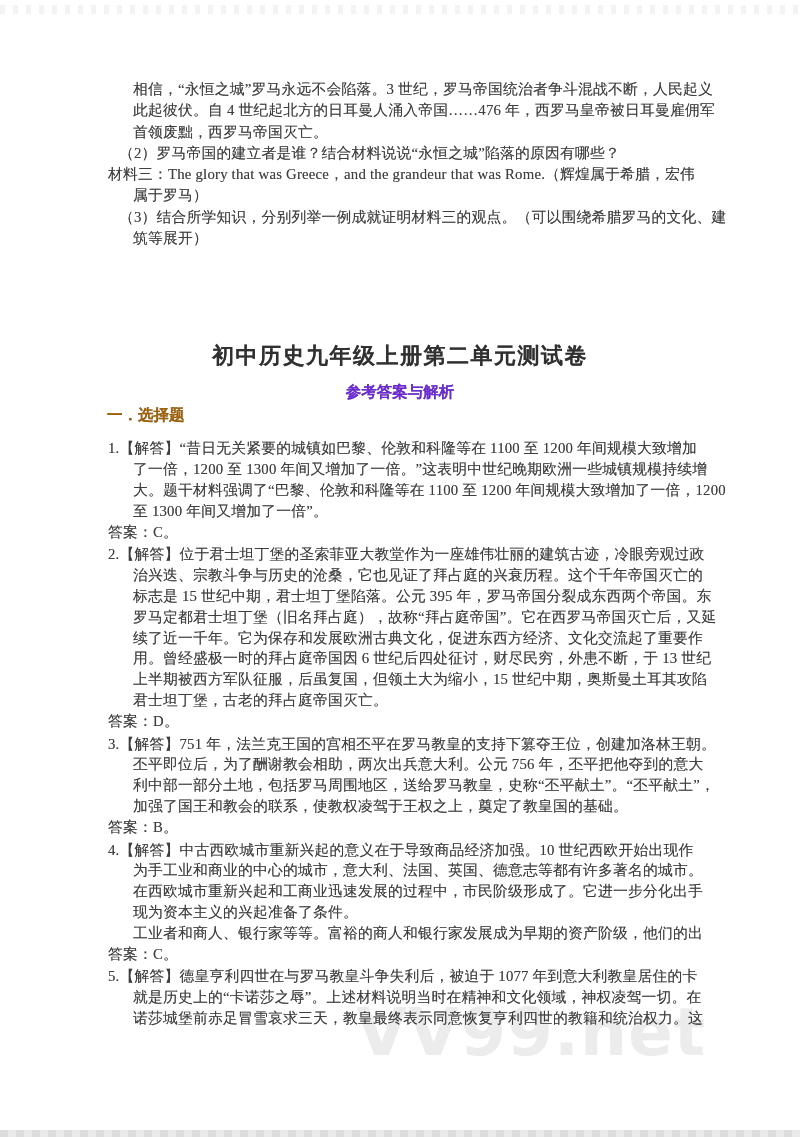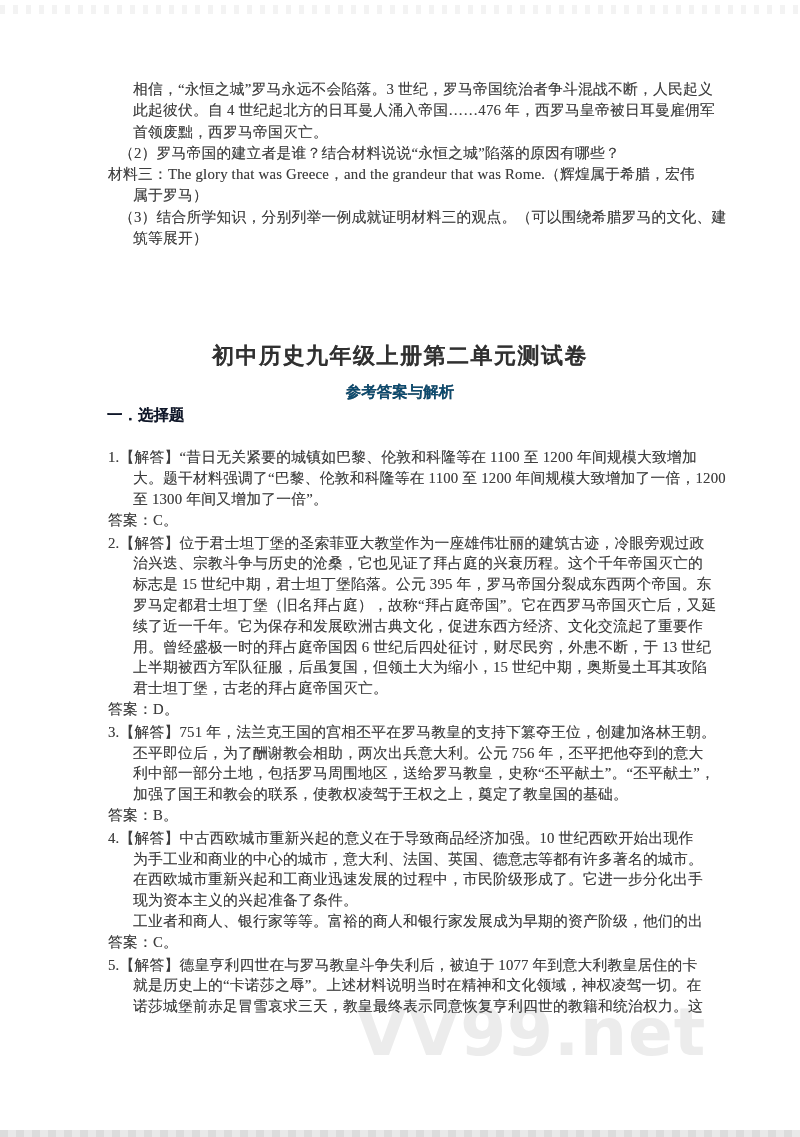--- a/index.html
+++ b/index.html
@@ -47,30 +47,30 @@
     text-align:center;
     font-size:22px;line-height:28px;
     font-weight:bold;color:#303030;
     letter-spacing:1.5px;
     text-shadow:0 0 .6px rgba(48,48,48,.6);
   }
   .subtitle{
     margin:11px 0 0 0;
     text-align:center;
     font-size:15.5px;line-height:21px;
-    font-weight:bold;color:#0c4a6e;
+    font-weight:bold;color:#6d28d9;
     text-shadow:0 0 .5px rgba(51,51,51,.6);
   }
   .section-heading{
     margin:2px 0 0 107px;
     font-size:15.5px;line-height:21px;
-    font-weight:bold;color:#0f172a;
+    font-weight:bold;color:#a16207;
     text-shadow:0 0 .5px rgba(51,51,51,.6);
   }
-  .items{margin-top:22px;}
+  .items{margin-top:13px;}
   .item{margin-top:2px;}
 </style>
 </head>
 <body>
 
 <div class="page">
   <div class="edge-top"></div>
   <div class="watermark" style="color: rgb(236, 236, 236);">VV99.net</div>
   <div class="content">
     <div class="intro">
@@ -82,20 +82,21 @@
         <div class="tline ind-c">属于罗马）</div>
         <div class="tline ind-q">（3）结合所学知识，分别列举一例成就证明材料三的观点。（可以围绕希腊罗马的文化、建</div>
         <div class="tline ind-c">筑等展开）</div>
       </div>
     <div class="title">初中历史九年级上册第二单元测试卷</div>
     <div class="subtitle">参考答案与解析</div>
     <div class="section-heading">一．选择题</div>
     <div class="items">
         <div class="item">
           <div class="tline ind-m">1.【解答】“昔日无关紧要的城镇如巴黎、伦敦和科隆等在 1100 至 1200 年间规模大致增加</div>
+          <div class="tline ind-c">了一倍，1200 至 1300 年间又增加了一倍。”这表明中世纪晚期欧洲一些城镇规模持续增</div>
           <div class="tline ind-c">大。题干材料强调了“巴黎、伦敦和科隆等在 1100 至 1200 年间规模大致增加了一倍，1200</div>
           <div class="tline ind-c">至 1300 年间又增加了一倍”。</div>
           <div class="tline ind-m">答案：C。</div>
         </div>
         <div class="item">
           <div class="tline ind-m">2.【解答】位于君士坦丁堡的圣索菲亚大教堂作为一座雄伟壮丽的建筑古迹，冷眼旁观过政</div>
           <div class="tline ind-c">治兴迭、宗教斗争与历史的沧桑，它也见证了拜占庭的兴衰历程。这个千年帝国灭亡的</div>
           <div class="tline ind-c">标志是 15 世纪中期，君士坦丁堡陷落。公元 395 年，罗马帝国分裂成东西两个帝国。东</div>
           <div class="tline ind-c">罗马定都君士坦丁堡（旧名拜占庭），故称“拜占庭帝国”。它在西罗马帝国灭亡后，又延</div>
           <div class="tline ind-c">续了近一千年。它为保存和发展欧洲古典文化，促进东西方经济、文化交流起了重要作</div>

